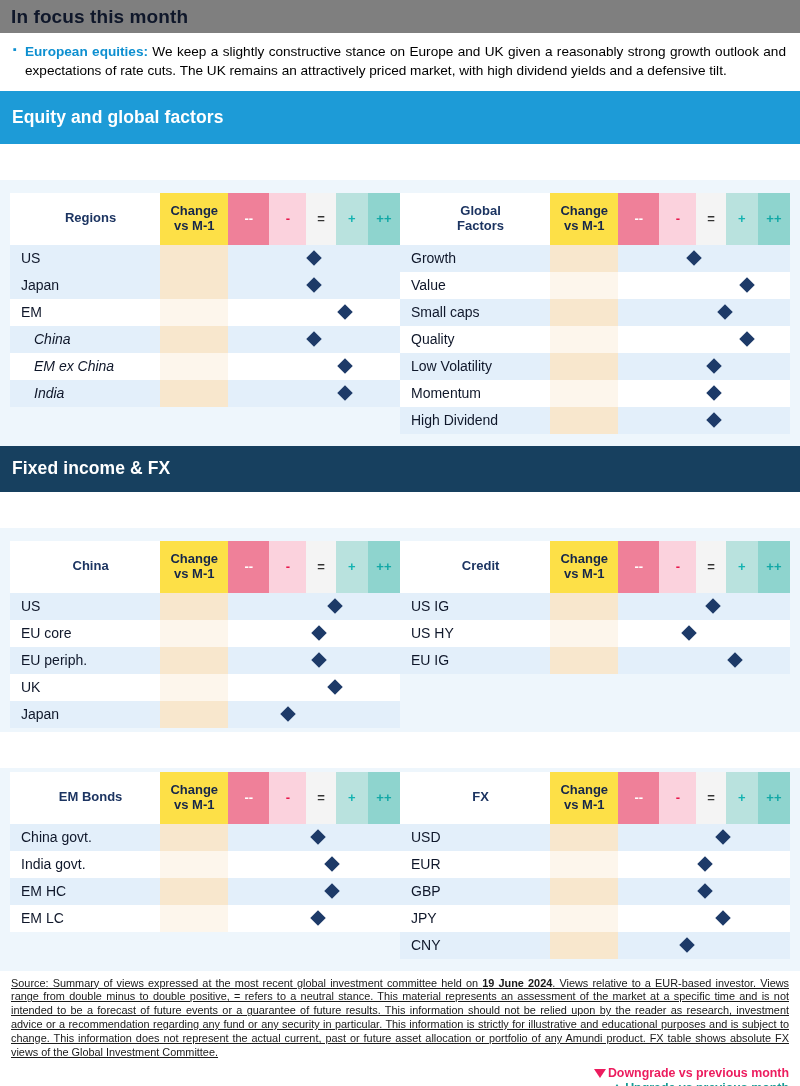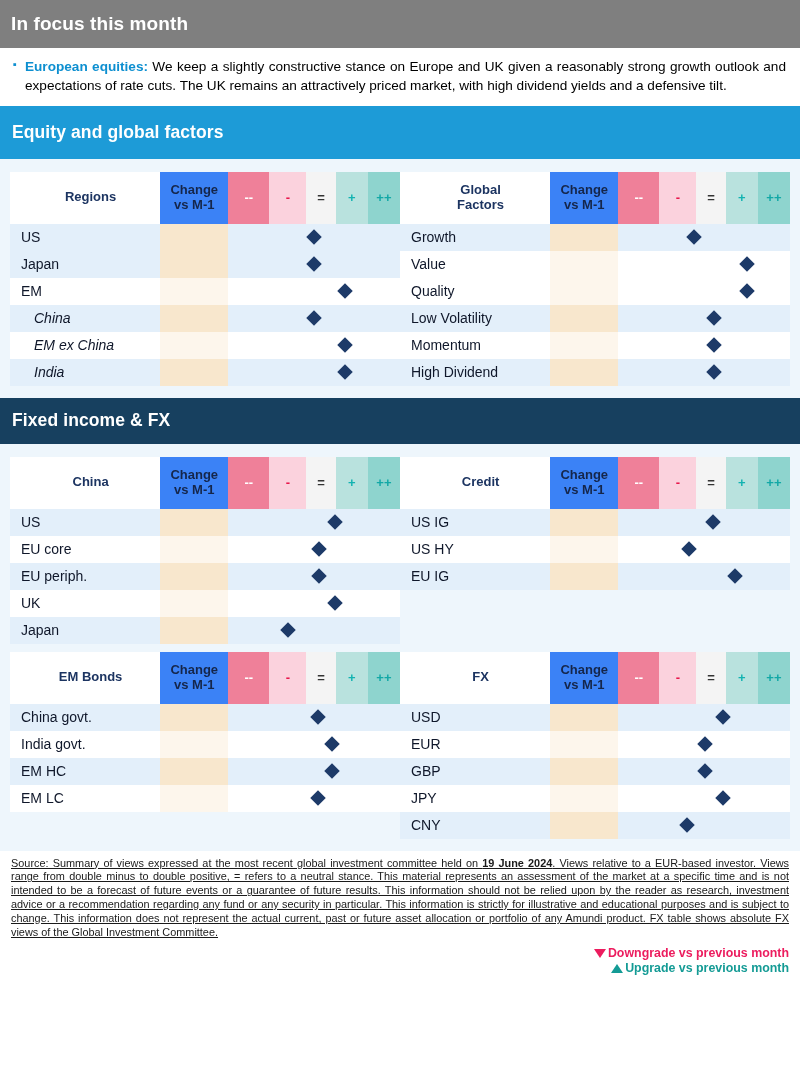--- a/index.html
+++ b/index.html
@@ -7,22 +7,22 @@
     width: 800px;
     height: 1086px;
     background: #ffffff;
     font-family: "Liberation Sans", sans-serif;
     -webkit-font-smoothing: antialiased;
   }
 
   
   .focus-header {
     background: #7f7f7f;
-    color: #ffffff;
-    height: 48px;
+    color: #0f172a;
+    height: 33px;
     display: flex;
     align-items: center;
     padding-left: 11px;
     font-size: 19px;
     font-weight: bold;
     letter-spacing: .1px;
   }
   .focus-body {
     padding: 9px 14px 10px 12px;
     font-size: 13.6px;
@@ -56,20 +56,21 @@
     letter-spacing: .1px;
   }
   .section-bar.blue { background: #1d9bd7; height: 53px; }
   .section-bar.navy { background: #17405f; height: 46px; }
 
   
   .panel {
     background: #eef6fc;
     padding: 10px 10px 10px 10px;
     display: flex;
+    margin-top: 36px;
   }
   .panel.equity { padding: 13px 10px 12px 10px; }
   .panel.fi { padding: 13px 10px 4px 10px; }
   .panel.fi2 { padding: 4px 10px 12px 10px; background: #eef6fc; }
 
   .tbl-wrap { flex: 1 1 0; min-width: 0; }
 
   table.views {
     width: 100%;
     border-collapse: collapse;
@@ -95,21 +96,21 @@
   }
   th.h-title {
     background: #ffffff;
     color: #1c3461;
     text-align: left;
     padding-left: 11px !important;
     font-size: 15px;
     line-height: 1.12;
   }
   th.h-change {
-    background: #3b82f6;
+    background: #fde047;
     color: #15264a;
     font-size: 12.4px;
     line-height: 1.12;
   }
   th.h-mm { background: #ef8099; color: #ffffff; font-size: 15px; }
   th.h-m  { background: #fbd2dd; color: #e8174c; font-size: 15px; }
   th.h-eq { background: #f4f4f4; color: #333333; font-size: 15px; }
   th.h-p  { background: #b9e2de; color: #13b3b1; font-size: 15px; }
   th.h-pp { background: #8ed4ce; color: #12a8a6; font-size: 15px; }
 
@@ -341,20 +342,31 @@
       <td class="label">Value</td>
       <td class="change">
               <div class="cellwrap"></div>
             </td>
       <td colspan="5">
         <div class="cellwrap">
           <span class="diamond" style="left:75%"></span>
         </div>
       </td>
     </tr>
+          <tr class="odd">
+      <td class="label">Small caps</td>
+      <td class="change">
+              <div class="cellwrap"></div>
+            </td>
+      <td colspan="5">
+        <div class="cellwrap">
+          <span class="diamond" style="left:62%"></span>
+        </div>
+      </td>
+    </tr>
           <tr class="even">
       <td class="label">Quality</td>
       <td class="change">
               <div class="cellwrap"></div>
             </td>
       <td colspan="5">
         <div class="cellwrap">
           <span class="diamond" style="left:75%"></span>
         </div>
       </td>

